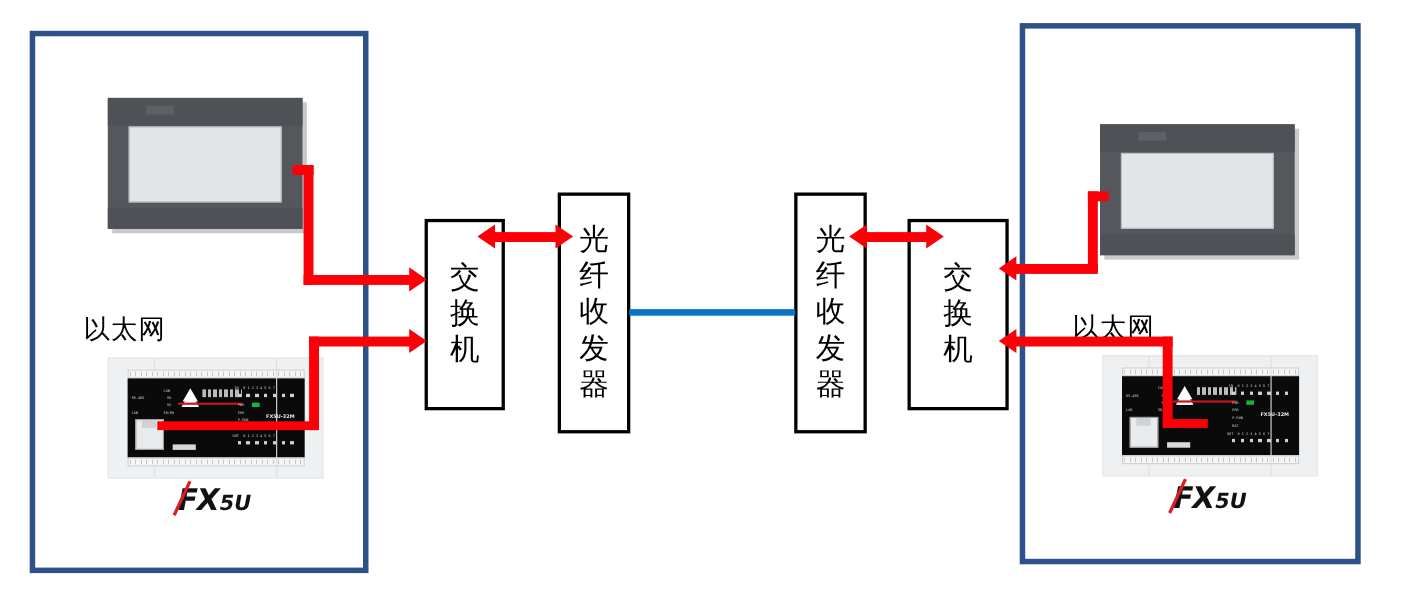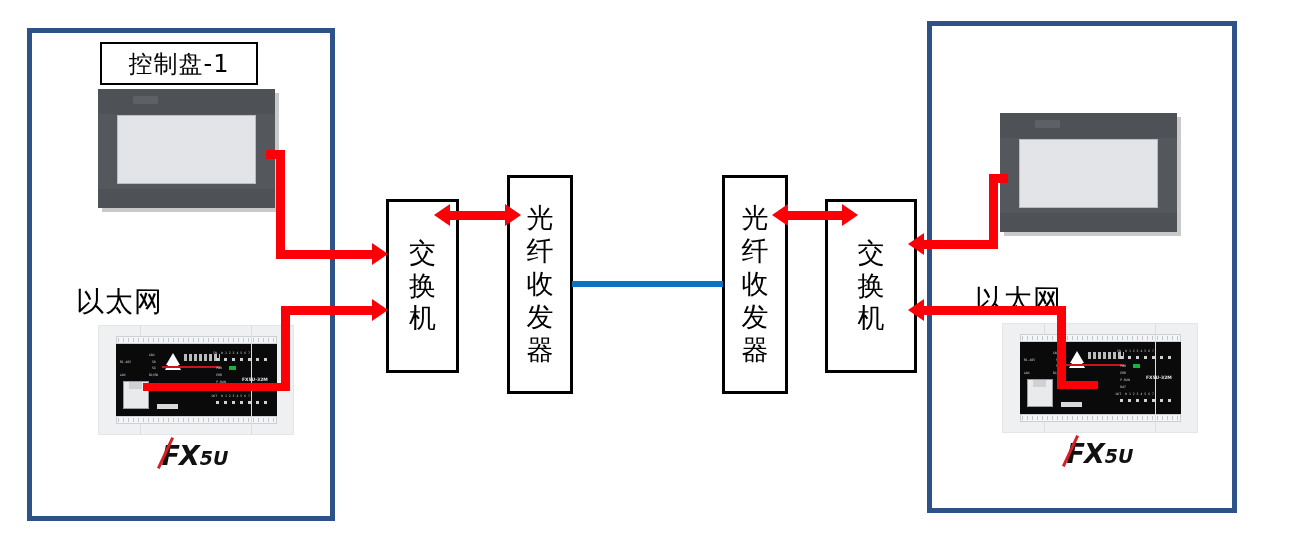--- a/index.html
+++ b/index.html
@@ -61,21 +61,21 @@
 
   
   .fx5u{position:absolute;display:flex;align-items:baseline;justify-content:center;
         font-family:"DejaVu Sans","Liberation Sans",sans-serif;color:#111;}
   .fx5u .fx{font-size:27px;font-weight:bold;font-style:italic;letter-spacing:-1px;position:relative;}
   .fx5u .fx .slash{position:absolute;left:42%;top:-4px;width:3px;height:34px;background:#d81f26;
         transform:rotate(25deg);transform-origin:center;}
   .fx5u .su{font-size:19px;font-style:italic;font-weight:600;margin-left:1px;}
 
   
-  .eth-label{position:absolute;font-size:28px;color:#000;white-space:nowrap;letter-spacing:1px;}
+  .eth-label{position:absolute;font-size:24px;color:#000;white-space:nowrap;letter-spacing:1px;}
 
   
   .vbox{position:absolute;border:3px solid #000;background:#fff;box-sizing:border-box;
         display:flex;align-items:center;justify-content:center;}
   .vbox .vtext{display:flex;flex-direction:column;align-items:center;
         font-size:27px;line-height:1.22;color:#000;}
 
   
   .wire{position:absolute;background:#fb0007;}
   .wire-blue{position:absolute;background:#0b72c4;}
@@ -83,23 +83,20 @@
   .arrow.right{border-top:11px solid transparent;border-bottom:11px solid transparent;border-left:16px solid #fb0007;}
   .arrow.left{border-top:11px solid transparent;border-bottom:11px solid transparent;border-right:16px solid #fb0007;}
 </style>
 </head>
 <body>
 
 <div id="stage">
 
   <div class="panel" style="left:27px;top:28px;width:308px;height:493px;"></div>
 
-  <div class="caption-box" style="left:100px;top:42px;width:158px;height:43px;">
-    <span>控制盘-1</span>
-  </div>
 
   <div class="hmi" style="left:98px;top:89px;width:177px;height:119px;">
     <div class="hmi-shadow"></div>
     <div class="hmi-body">
       <div class="hmi-topband"></div>
       <div class="hmi-logo"></div>
       <div class="hmi-botband"></div>
       <div class="hmi-screen"></div>
     </div>
   </div>

